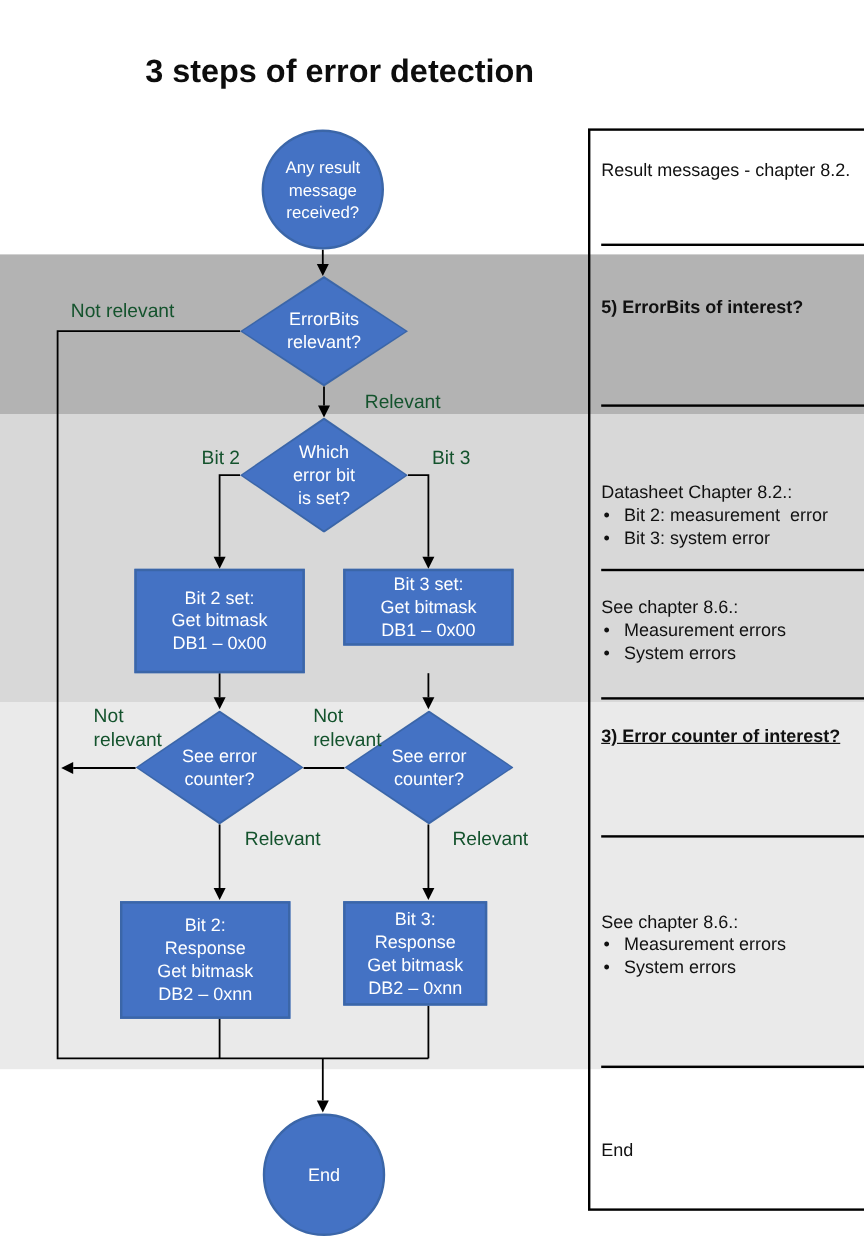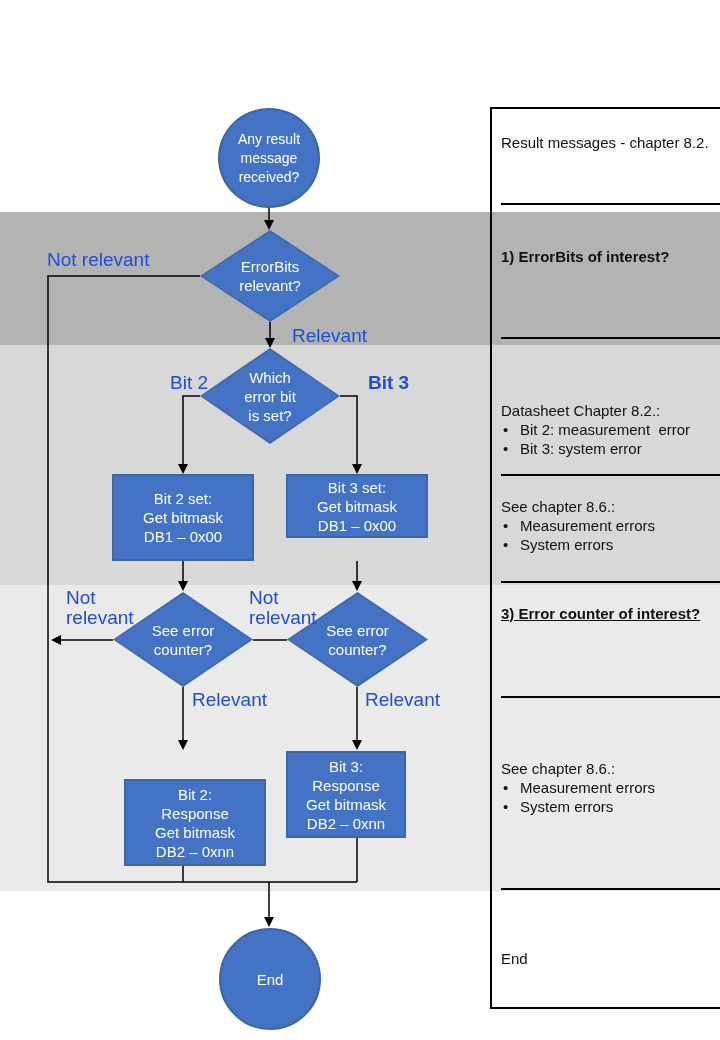--- a/index.html
+++ b/index.html
@@ -20,41 +20,42 @@
   }
   .ellipse{background:#4472c4;border:2px solid #3b66a8;border-radius:50%;box-sizing:border-box;}
   .rect{background:#4472c4;border:2px solid #3b66a8;box-sizing:border-box;}
   .diamond{background:#3b66a8;clip-path:polygon(50% 0%,100% 50%,50% 100%,0% 50%);}
   .diamond-in{
     position:absolute;left:2px;top:2px;right:2px;bottom:2px;background:#4472c4;
     clip-path:polygon(50% 0%,100% 50%,50% 100%,0% 50%);
     display:flex;align-items:center;justify-content:center;text-align:center;white-space:pre-line;
   }
 
-  .elabel{position:absolute;font-size:19px;line-height:20px;color:#1d4ed8;white-space:pre-line;}
+  .elabel{position:absolute;font-size:16px;line-height:20px;color:#14532d;white-space:pre-line;margin-left:12px;}
 
   .title{position:absolute;left:121px;top:44px;font-size:27px;font-weight:700;color:#0d0d0d;}
 
   .panel-box{position:absolute;left:450px;top:107px;width:257px;height:902px;border:2px solid #000;box-sizing:border-box;background:transparent;}
   .ptext{position:absolute;left:461px;font-size:15px;line-height:19px;color:#111;white-space:pre;}
   .bold{font-weight:700;}
   .rule{position:absolute;left:461px;width:233px;height:2px;background:#000;}
   .bullet-row{position:absolute;left:463px;display:flex;font-size:15px;line-height:19px;color:#111;}
   .bullet-glyph{width:17px;flex:0 0 17px;}
   .bullet-text{white-space:pre;}
 </style>
 </head>
 <body>
 
 <div class="stage">
 
   <div class="band band1"></div>
   <div class="band band2"></div>
   <div class="band band3"></div>
 
+  <div class="title">3 steps of error detection</div>
 
   <svg class="connectors" viewBox="0 0 720 1040">
     <defs>
       <marker id="arw" markerUnits="userSpaceOnUse" markerWidth="12" markerHeight="12" viewBox="0 0 12 12" refX="1" refY="6" orient="auto">
         <path d="M1,1 L11,6 L1,11 Z" fill="#000"></path>
       </marker>
     </defs>
     <path d="M269,208 L269,220" stroke="#000" stroke-width="1.5" fill="none" marker-end="url(#arw)"></path>
     <path d="M270,322 L270,338" stroke="#000" stroke-width="1.5" fill="none" marker-end="url(#arw)"></path>
     <path d="M200,276 L48,276 L48,882 L357,882" stroke="#000" stroke-width="1.5" fill="none"></path>
@@ -103,56 +104,56 @@
   <div class="node diamond" style="left:113px;top:592px;width:140px;height:95px;">
     <div class="diamond-in">See error
 counter?</div>
   </div>
 
   <div class="node diamond" style="left:287px;top:592px;width:141px;height:95px;">
     <div class="diamond-in">See error
 counter?</div>
   </div>
 
-  <div class="node rect" style="left:124px;top:751px;width:142px;height:87px;margin-top:28px;">
+  <div class="node rect" style="left:100px;top:751px;width:142px;height:98px;">
     <span>Bit 2:
 Response
 Get bitmask
 DB2 – 0xnn</span>
   </div>
 
   <div class="node rect" style="left:286px;top:751px;width:120px;height:87px;">
     <span>Bit 3:
 Response
 Get bitmask
 DB2 – 0xnn</span>
   </div>
 
   <div class="node ellipse" style="left:219px;top:928px;width:102px;height:102px;">
     <span>End</span>
   </div>
 
   <div class="elabel" style="left:47px;top:250px;">Not relevant</div>
   <div class="elabel" style="left:292px;top:326px;">Relevant</div>
-  <div class="elabel" style="left:170px;top:373px;">Bit 2</div>
-  <div class="elabel" style="left:368px;top:373px;font-weight:bold;">Bit 3</div>
+  <div class="elabel" style="left:156px;top:373px;">Bit 2</div>
+  <div class="elabel" style="left:348px;top:373px;">Bit 3</div>
   <div class="elabel" style="left:66px;top:588px;">Not
 relevant</div>
   <div class="elabel" style="left:249px;top:588px;">Not
 relevant</div>
   <div class="elabel" style="left:192px;top:690px;">Relevant</div>
   <div class="elabel" style="left:365px;top:690px;">Relevant</div>
 
   <div style="position:absolute;inset:0;margin-left:40px;">
     <div class="panel-box"></div>
 
     <div class="ptext" style="top:133px;">Result messages - chapter 8.2.</div>
     <div class="rule" style="top:203px;"></div>
 
-    <div class="ptext bold" style="top:247px;">1) ErrorBits of interest?</div>
+    <div class="ptext bold" style="top:247px;">5) ErrorBits of interest?</div>
     <div class="rule" style="top:337px;"></div>
 
     <div class="ptext" style="top:401px;">Datasheet Chapter 8.2.:</div>
     <div class="bullet-row" style="top:420px;">
       <span class="bullet-glyph">•</span>
       <span class="bullet-text">Bit 2: measurement  error</span>
     </div>
     <div class="bullet-row" style="top:439px;">
       <span class="bullet-glyph">•</span>
       <span class="bullet-text">Bit 3: system error</span>

